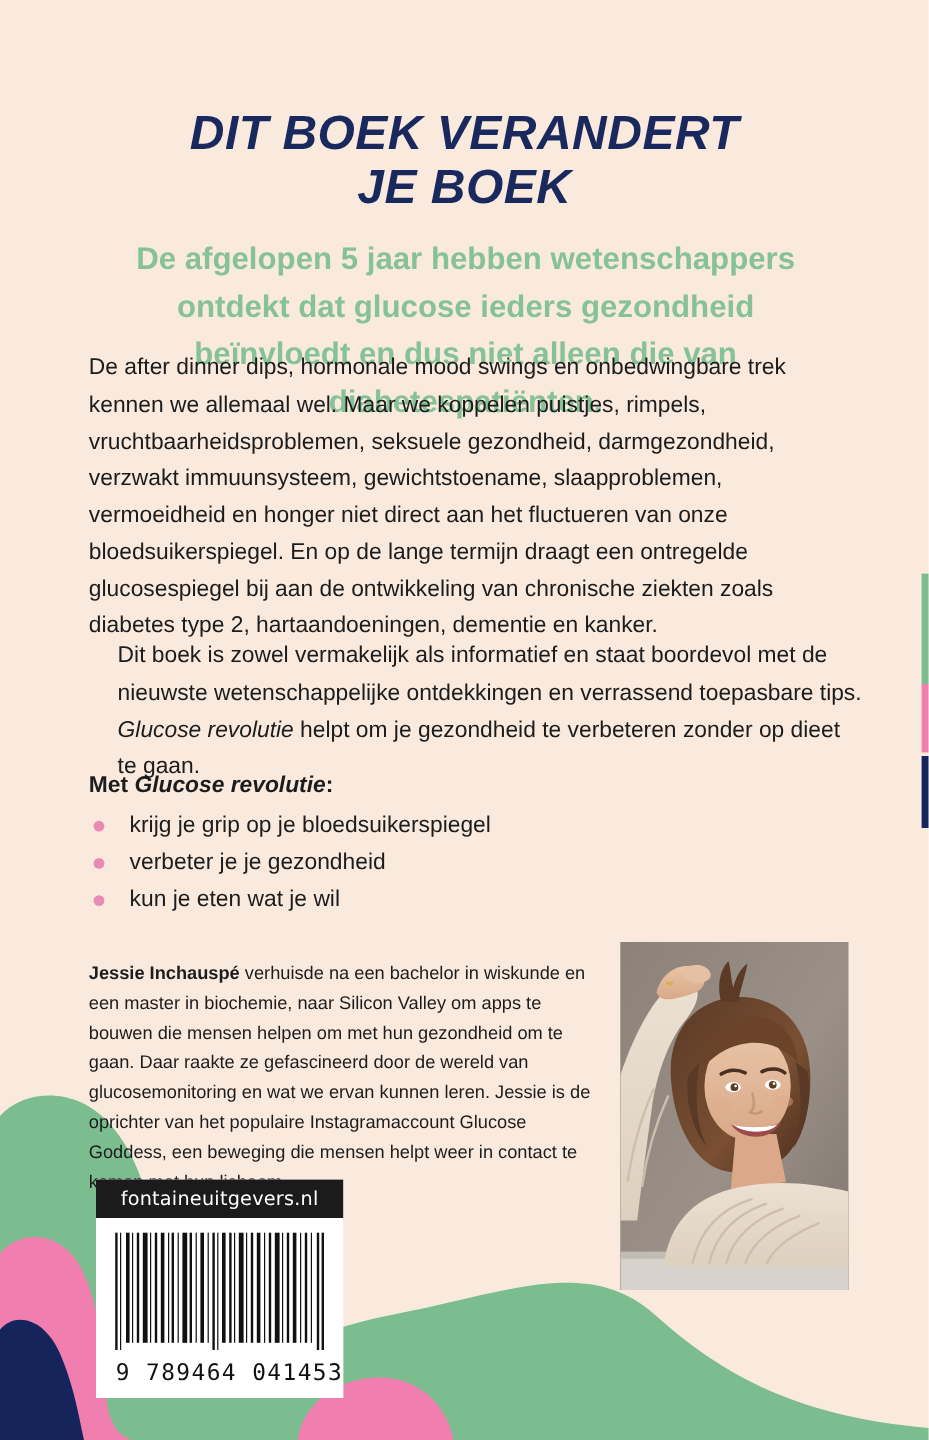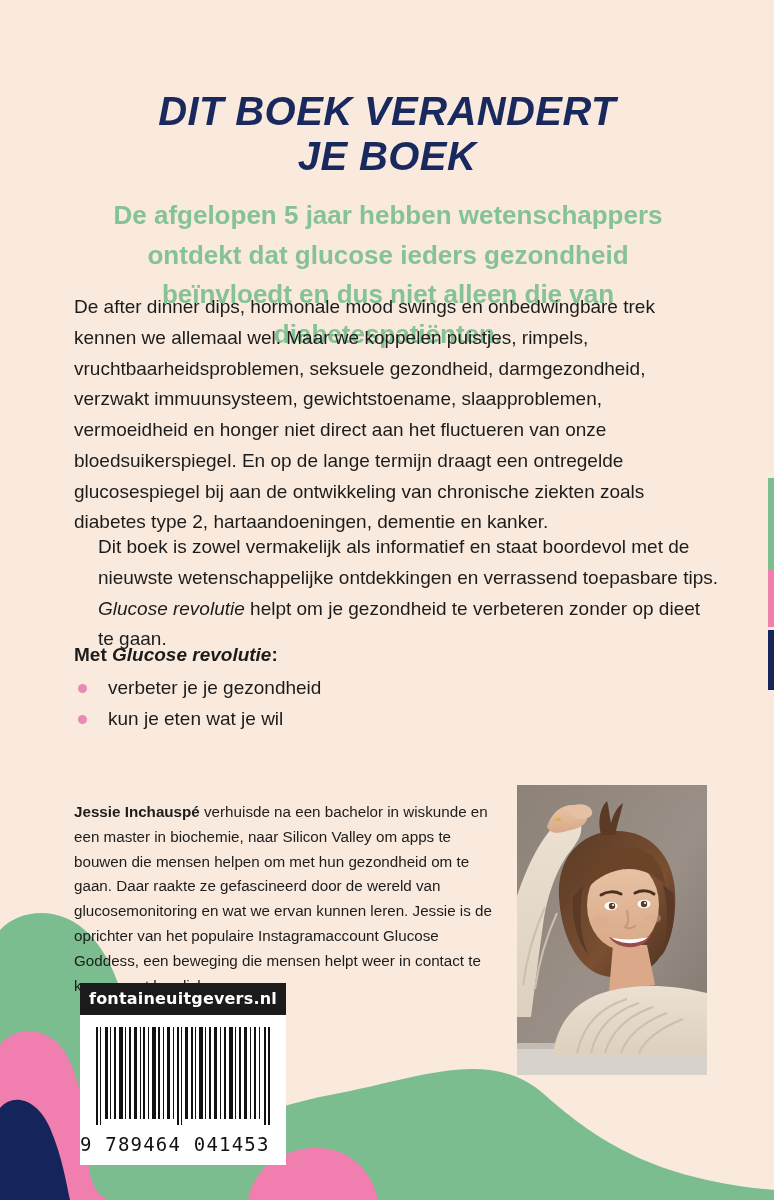--- a/index.html
+++ b/index.html
@@ -150,32 +150,31 @@
     background: #ffffff;
   }
   .pub-bar {
     background: #1b1b1b;
     color: #ffffff;
     text-align: center;
     font-size: 16px;
     letter-spacing: 0.2px;
     padding: 6px 0 7px 0;
     font-family: "DejaVu Sans", sans-serif;
-    font-weight: bold;
   }
   .barcode-area {
     background: #ffffff;
     padding: 12px 14px 6px 14px;
   }
   .bars {
     height: 98px;
     display: block;
   }
   .isbn-digits {
-    text-align: left;
+    text-align: right;
     font-family: "DejaVu Sans Mono", monospace;
     font-size: 19px;
     letter-spacing: 1.2px;
     color: #111111;
     padding: 2px 0 10px 0;
     background: #ffffff;
   }
 </style>
 </head>
 <body>
@@ -235,20 +234,24 @@
 
     <p class="body-para" id="para-2">
       <span>Dit boek is zowel vermakelijk als informatief en staat boordevol met de nieuwste wetenschappelijke ontdekkingen en verrassend toepasbare tips. </span><span class="em-title">Glucose revolutie</span><span> helpt om je gezondheid te verbeteren zonder op dieet te gaan.</span>
     </p>
 
     <div class="met-heading">
       <span>Met </span><span class="em-title">Glucose revolutie</span><span>:</span>
     </div>
 
     <ul class="bullets">
+      <li>
+        <span class="dot"></span>
+        <span>krijg je grip op je bloedsuikerspiegel</span>
+      </li>
       <li>
         <span class="dot"></span>
         <span>verbeter je je gezondheid</span>
       </li>
       <li>
         <span class="dot"></span>
         <span>kun je eten wat je wil</span>
       </li>
     </ul>
 

